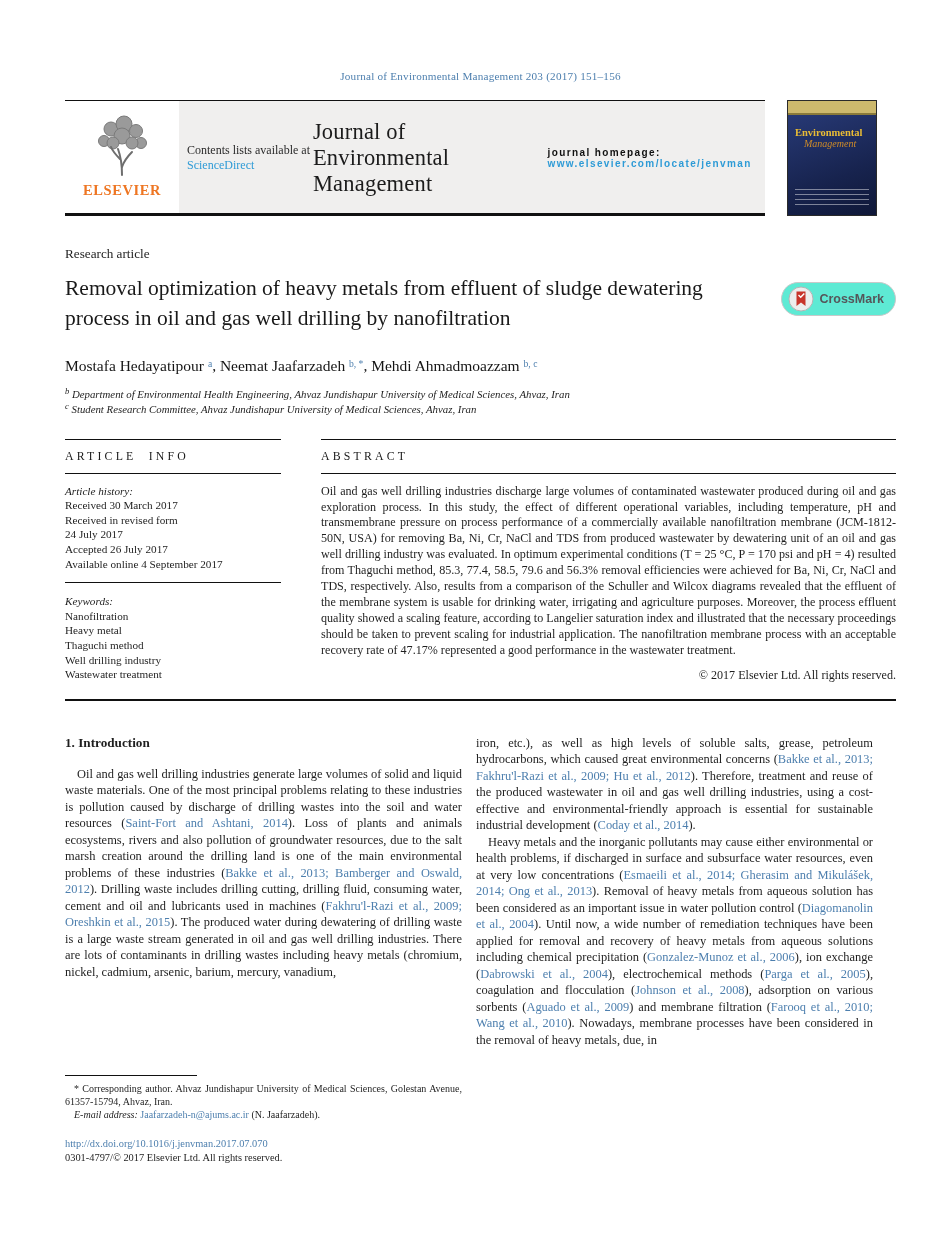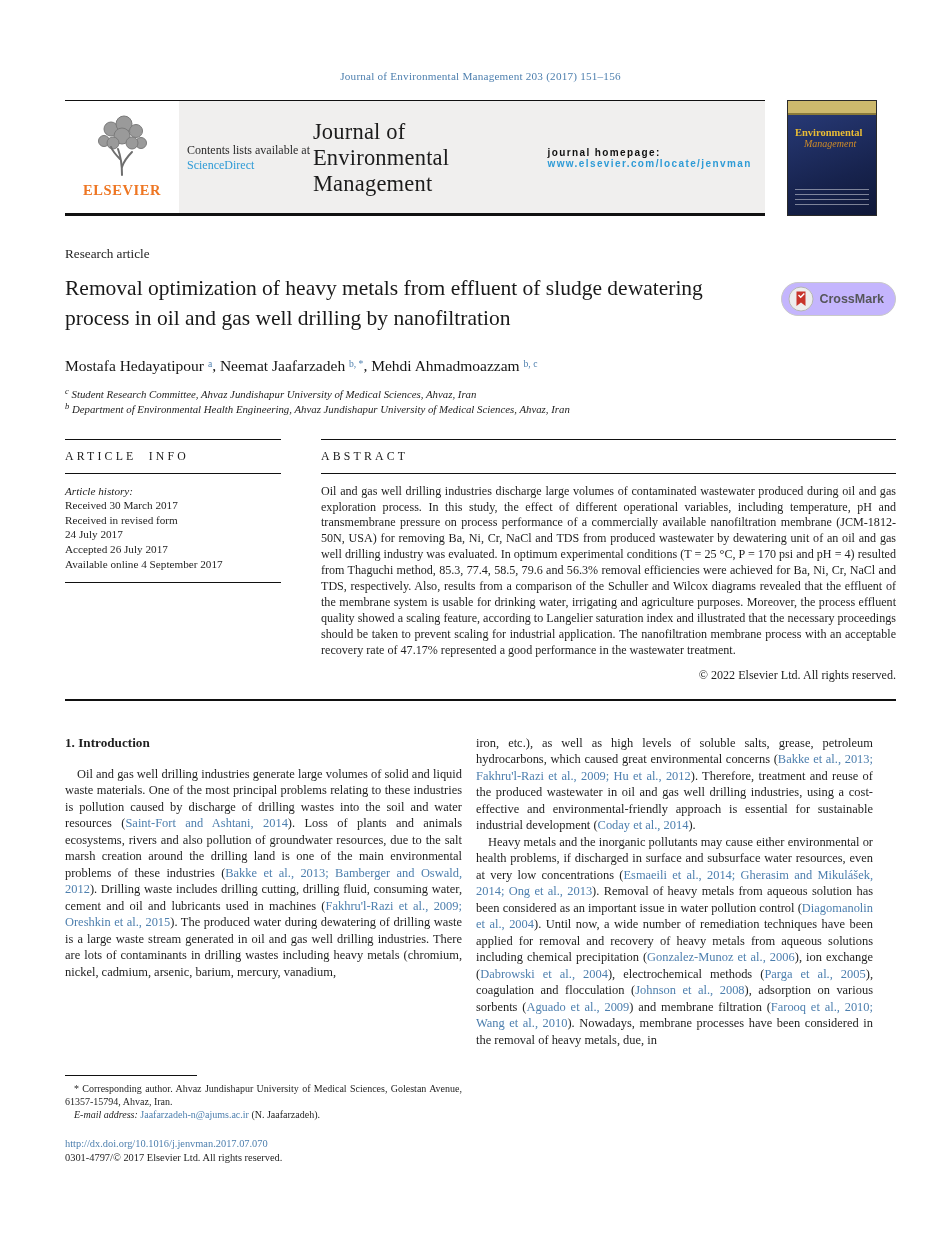--- a/index.html
+++ b/index.html
@@ -43,21 +43,21 @@
   .cover-txt2 { padding-left: 16px; color: #d08c28; font-style: italic; font-size: 10px; }
   .cover-lines { position: absolute; bottom: 10px; left: 7px; right: 7px; }
   .cover-lines div { height: 1px; background: rgba(255,255,255,.45); margin-top: 4px; }
 
   
   .type-label { margin-top: 30px; font-size: 13.2px; }
   .title-row { position: relative; margin-top: 12px; }
   .title { font-size: 21.5px; line-height: 29.5px; max-width: 645px; font-weight: 400; color: #191919; }
   .crossmark {
     position: absolute; right: 0; top: 8px; display: inline-flex; align-items: center; gap: 5px;
-    border: 1px solid #c9c9c9; border-radius: 17px; padding: 3px 11px 3px 6px; background: #c4b5fd; cursor: pointer;
+    border: 1px solid #c9c9c9; border-radius: 17px; padding: 3px 11px 3px 6px; background: #5eead4; cursor: pointer;
   }
   .cm-text { font-family: "Liberation Sans", sans-serif; font-size: 12.5px; font-weight: bold; color: #55565a; }
 
   .authors { margin-top: 24px; font-size: 15.5px; color: #151515; }
   sup { font-size: 62%; line-height: 0; position: relative; vertical-align: baseline; top: -0.45em; }
   .lnk { color: var(--c-link, #4d7fae); cursor: pointer; }
   .it { font-style: italic; }
 
   .affils { margin-top: 12px; }
   .affil { font-size: 10.8px; font-style: italic; line-height: 14.8px; color: #1c1c1c; }
@@ -152,43 +152,51 @@
         <path d="M8.5 5.5 h9 v14.5 l-4.5 -3.6 l-4.5 3.6 z" fill="#c8342b"></path>
         <path d="M10.5 9 l2.2 2.2 l3.6 -3.8" fill="none" stroke="#ffffff" stroke-width="1.4"></path>
       </svg>
       <span class="cm-text">CrossMark</span>
     </div>
   </div>
 
   <div class="authors"><span>Mostafa Hedayatipour </span><sup class="lnk">a</sup><span>, Neemat Jaafarzadeh </span><sup class="lnk">b, *</sup><span>, Mehdi Ahmadmoazzam </span><sup class="lnk">b, c</sup></div>
 
   <div class="affils">
+    <div class="affil"><sup>b</sup> <span>Department of Environmental Health Engineering, Ahvaz Jundishapur University of Medical Sciences, Ahvaz, Iran</span></div>
     <div class="affil"><sup>c</sup> <span>Student Research Committee, Ahvaz Jundishapur University of Medical Sciences, Ahvaz, Iran</span></div>
-    <div class="affil"><sup>b</sup> <span>Department of Environmental Health Engineering, Ahvaz Jundishapur University of Medical Sciences, Ahvaz, Iran</span></div>
   </div>
 
   <div class="info-section">
     <div class="info-col">
       <div class="col-heading">ARTICLE INFO</div>
       <div class="head-rule"></div>
       <div class="meta">
         <div class="it">Article history:</div>
         <div>Received 30 March 2017</div>
         <div>Received in revised form</div>
         <div>24 July 2017</div>
         <div>Accepted 26 July 2017</div>
         <div>Available online 4 September 2017</div>
       </div>
       <div class="mid-rule"></div>
+      <div class="meta">
+        <div class="it">Keywords:</div>
+        <div>Nanofiltration</div>
+        <div>Heavy metal</div>
+        <div>Thaguchi method</div>
+        <div>Well drilling industry</div>
+        <div>Wastewater treatment</div>
+      </div>
     </div>
     <div class="abs-col">
       <div class="col-heading">ABSTRACT</div>
       <div class="head-rule"></div>
       <p class="abs-text">Oil and gas well drilling industries discharge large volumes of contaminated wastewater produced during oil and gas exploration process. In this study, the effect of different operational variables, including temperature, pH and transmembrane pressure on process performance of a commercially available nanofiltration membrane (JCM-1812-50N, USA) for removing Ba, Ni, Cr, NaCl and TDS from produced wastewater by dewatering unit of an oil and gas well drilling industry was evaluated. In optimum experimental conditions (T = 25 °C, P = 170 psi and pH = 4) resulted from Thaguchi method, 85.3, 77.4, 58.5, 79.6 and 56.3% removal efficiencies were achieved for Ba, Ni, Cr, NaCl and TDS, respectively. Also, results from a comparison of the Schuller and Wilcox diagrams revealed that the effluent of the membrane system is usable for drinking water, irrigating and agriculture purposes. Moreover, the process effluent quality showed a scaling feature, according to Langelier saturation index and illustrated that the necessary proceedings should be taken to prevent scaling for industrial application. The nanofiltration membrane process with an acceptable recovery rate of 47.17% represented a good performance in the wastewater treatment.</p>
-      <div class="abs-copy">© 2022 Elsevier Ltd. All rights reserved.</div>
+      <div class="abs-copy">© 2017 Elsevier Ltd. All rights reserved.</div>
     </div>
   </div>
 
   <div class="main-cols">
     <div class="bodycol">
       <h2 class="sec-head">1. Introduction</h2>
       <p class="para indent"><span>Oil and gas well drilling industries generate large volumes of solid and liquid waste materials. One of the most principal problems relating to these industries is pollution caused by discharge of drilling wastes into the soil and water resources (</span><span class="lnk">Saint-Fort and Ashtani, 2014</span><span>). Loss of plants and animals ecosystems, rivers and also pollution of groundwater resources, due to the salt marsh creation around the drilling land is one of the main environmental problems of these industries (</span><span class="lnk">Bakke et al., 2013; Bamberger and Oswald, 2012</span><span>). Drilling waste includes drilling cutting, drilling fluid, consuming water, cement and oil and lubricants used in machines (</span><span class="lnk">Fakhru'l-Razi et al., 2009; Oreshkin et al., 2015</span><span>). The produced water during dewatering of drilling waste is a large waste stream generated in oil and gas well drilling industries. There are lots of contaminants in drilling wastes including heavy metals (chromium, nickel, cadmium, arsenic, barium, mercury, vanadium,</span></p>
       <div class="fn-block">
         <div class="fn-rule"></div>
         <p class="fn">* Corresponding author. Ahvaz Jundishapur University of Medical Sciences, Golestan Avenue, 61357-15794, Ahvaz, Iran.</p>

